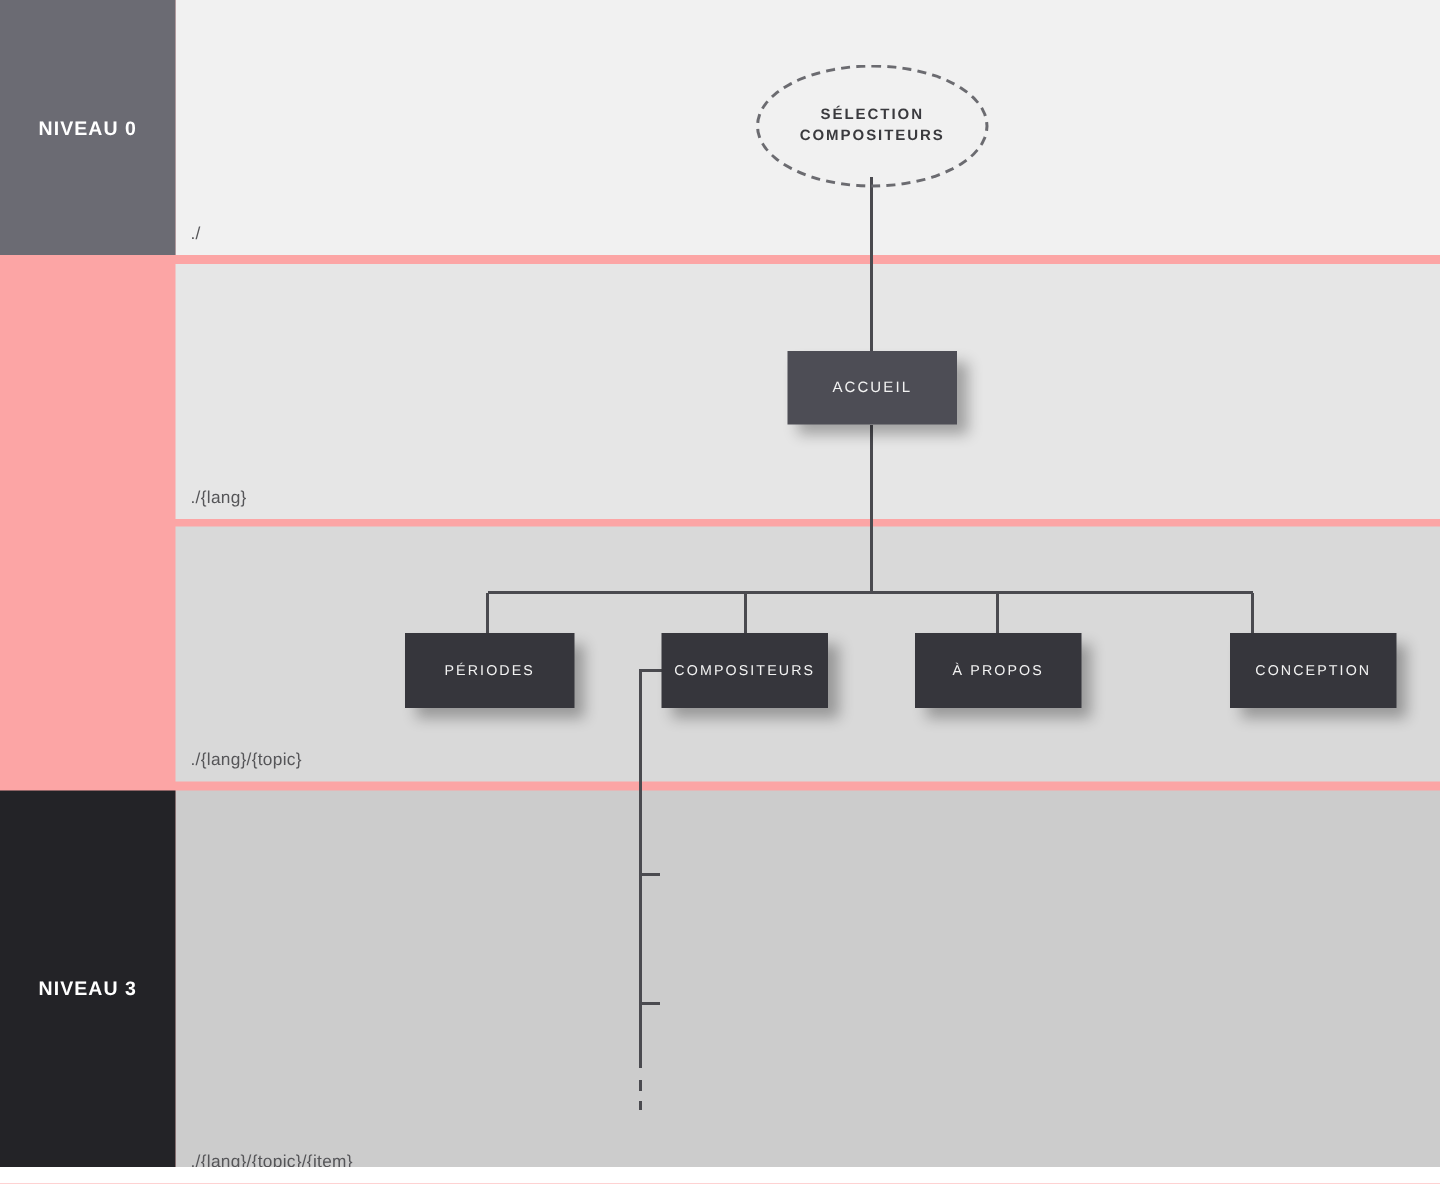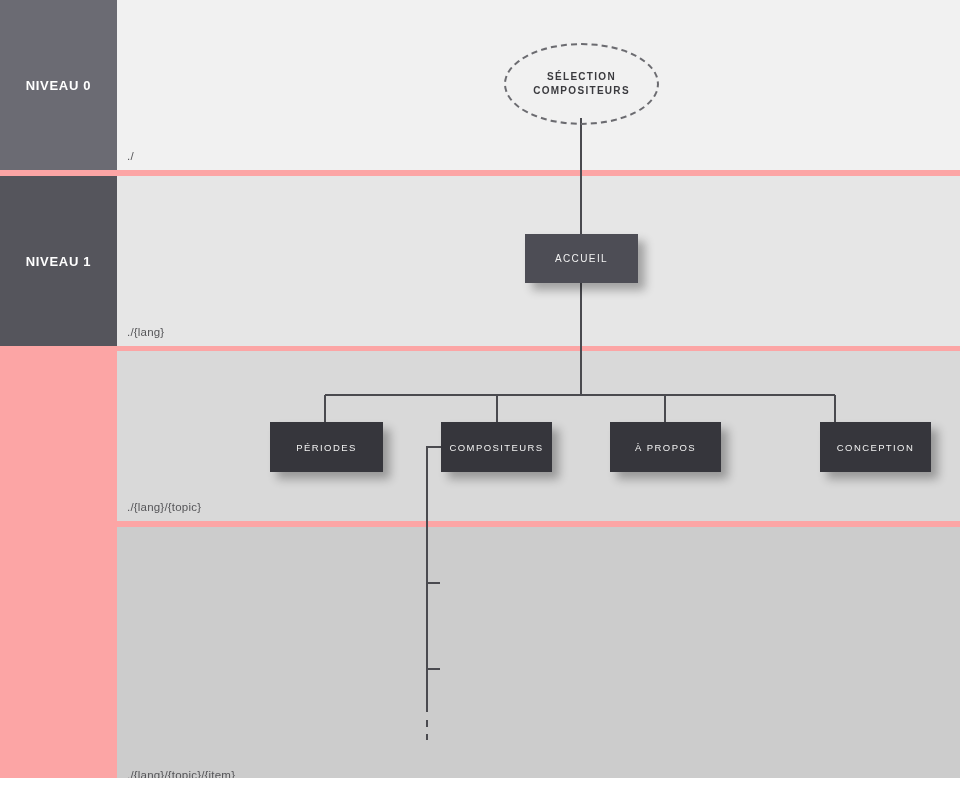--- a/index.html
+++ b/index.html
@@ -118,31 +118,31 @@
 <div id="sitemap">
 
   <div class="band" id="band-0">
     <div class="band-bg" style="background:#f1f1f1"></div>
     <div class="band-label" style="background:#6b6b73">NIVEAU 0</div>
     <div class="band-path">./</div>
   </div>
 
   <div class="band" id="band-1">
     <div class="band-bg" style="background:#e6e6e6"></div>
-    <div class="band-label" style="background:#55555c">NIVEAU 1</div>
     <div class="band-path">./{lang}</div>
   </div>
 
   <div class="band" id="band-2">
     <div class="band-bg" style="background:#d9d9d9"></div>
     <div class="band-path">./{lang}/{topic}</div>
   </div>
 
   <div class="band" id="band-3">
     <div class="band-bg" style="background:#cccccc"></div>
+    <div class="band-label" style="background:#232327">NIVEAU 3</div>
     <div class="band-path">./{lang}/{topic}/{item}</div>
   </div>
 
   <svg class="wires" viewBox="0 0 960 789">
     <g stroke="#4a4a4f" stroke-width="1.6" fill="none" shape-rendering="crispEdges">
 
       <path d="M581,118 L581,234"></path>
 
       <path d="M581,283 L581,395"></path>
 

